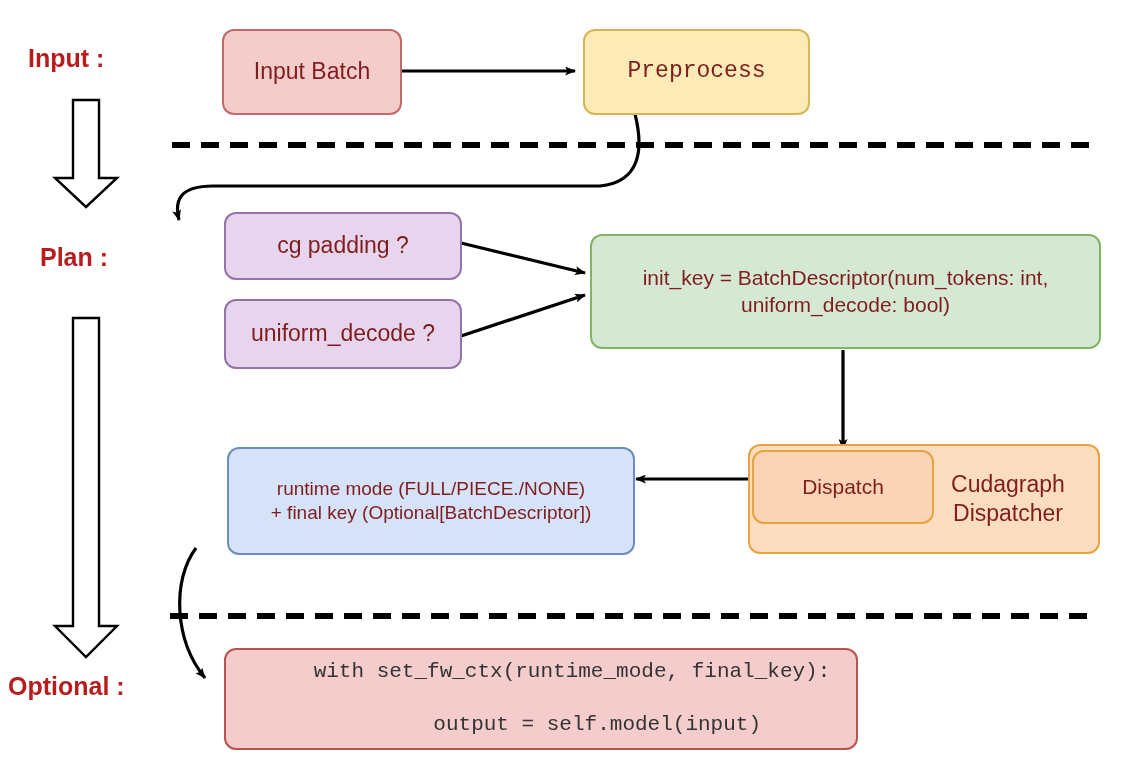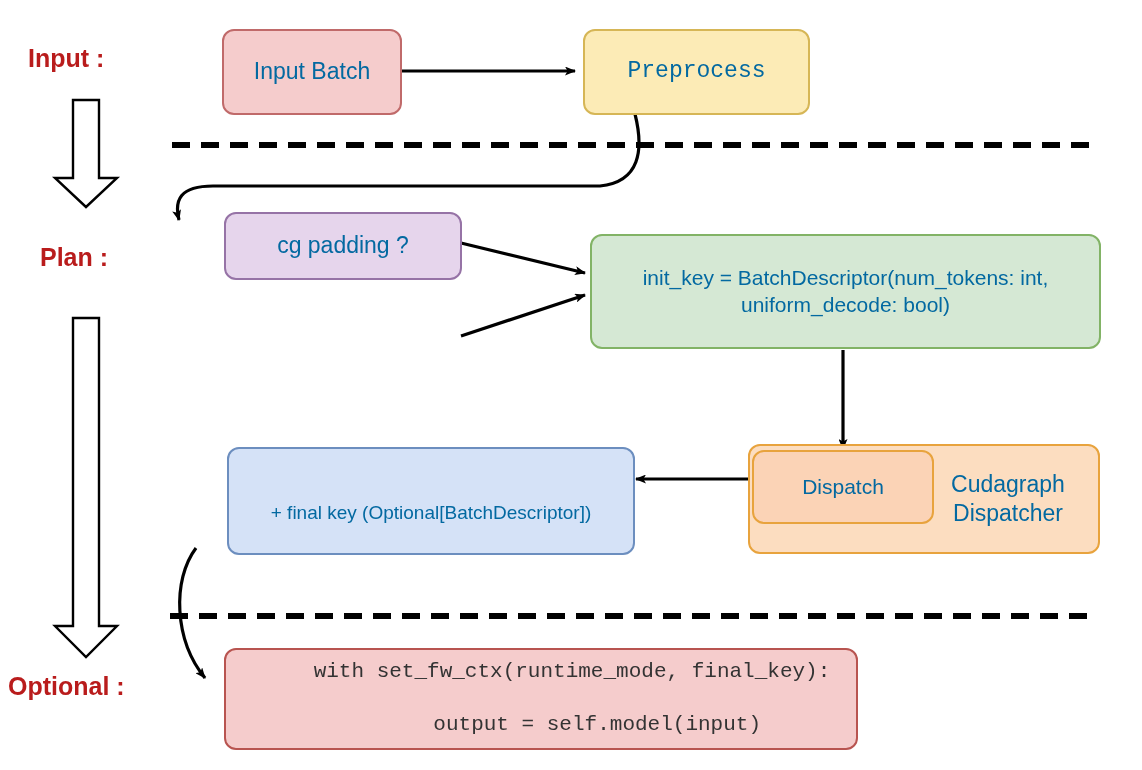--- a/index.html
+++ b/index.html
@@ -33,21 +33,21 @@
   }
   .node {
     position: absolute;
     box-sizing: border-box;
     border-radius: 12px;
     border: 2px solid;
     display: flex;
     align-items: center;
     justify-content: center;
     text-align: center;
-    color: #0369a1;
+    color: #7f1d1d;
     line-height: 1.28;
   }
   .node .txt { display: block; padding: 0 8px; }
   .n-input   { background: #F5CCCC; border-color: #C06A6A; font-size: 23px; }
   .n-pre     { background: #FCEBB6; border-color: #D6B656; font-size: 23px; }
   .n-purple  { background: #E6D5EC; border-color: #9673A6; font-size: 23px; }
   .n-green   { background: #D5E8D4; border-color: #82B366; font-size: 21px; }
   .n-outer   { background: #FCDDC0; border-color: #E8A33D; font-size: 23px; }
   .n-inner   { background: #FBD3B6; border-color: #E8A33D; font-size: 21px; }
   .n-blue    { background: #D5E2F7; border-color: #6C8EBF; font-size: 19px; }
@@ -105,20 +105,23 @@
   </div>
 
   <div class="node n-pre" style="left:583px; top:29px; width:227px; height:86px;font-family:Liberation Mono, monospace;">
     <span class="txt">Preprocess</span>
   </div>
 
   <div class="node n-purple" style="left:224px; top:212px; width:238px; height:68px;">
     <span class="txt">cg padding ?</span>
   </div>
 
+  <div class="node n-purple" style="left:224px; top:299px; width:238px; height:70px;">
+    <span class="txt">uniform_decode ?</span>
+  </div>
 
   <div class="node n-green" style="left:590px; top:234px; width:511px; height:115px;">
     <span class="txt">
       <span>init_key = BatchDescriptor(num_tokens: int,</span><br>
       <span>uniform_decode: bool)</span>
     </span>
   </div>
 
   <div class="node n-outer" style="left:748px; top:444px; width:352px; height:110px;
        justify-content:flex-end;">
@@ -127,21 +130,21 @@
       <span>Dispatcher</span>
     </span>
   </div>
 
   <div class="node n-inner" style="left:752px; top:450px; width:182px; height:74px;">
     <span class="txt">Dispatch</span>
   </div>
 
   <div class="node n-blue" style="left:227px; top:447px; width:408px; height:108px;">
     <span class="txt">
-      <br>
+      <span>runtime mode (FULL/PIECE./NONE)</span><br>
       <span>+ final key (Optional[BatchDescriptor])</span>
     </span>
   </div>
 
   <div class="node n-code" style="left:224px; top:648px; width:634px; height:102px;">
     <span class="txt">
       <span>with set_fw_ctx(runtime_mode, final_key):</span><br>
       <span>    output = self.model(input)</span>
     </span>
   </div>

